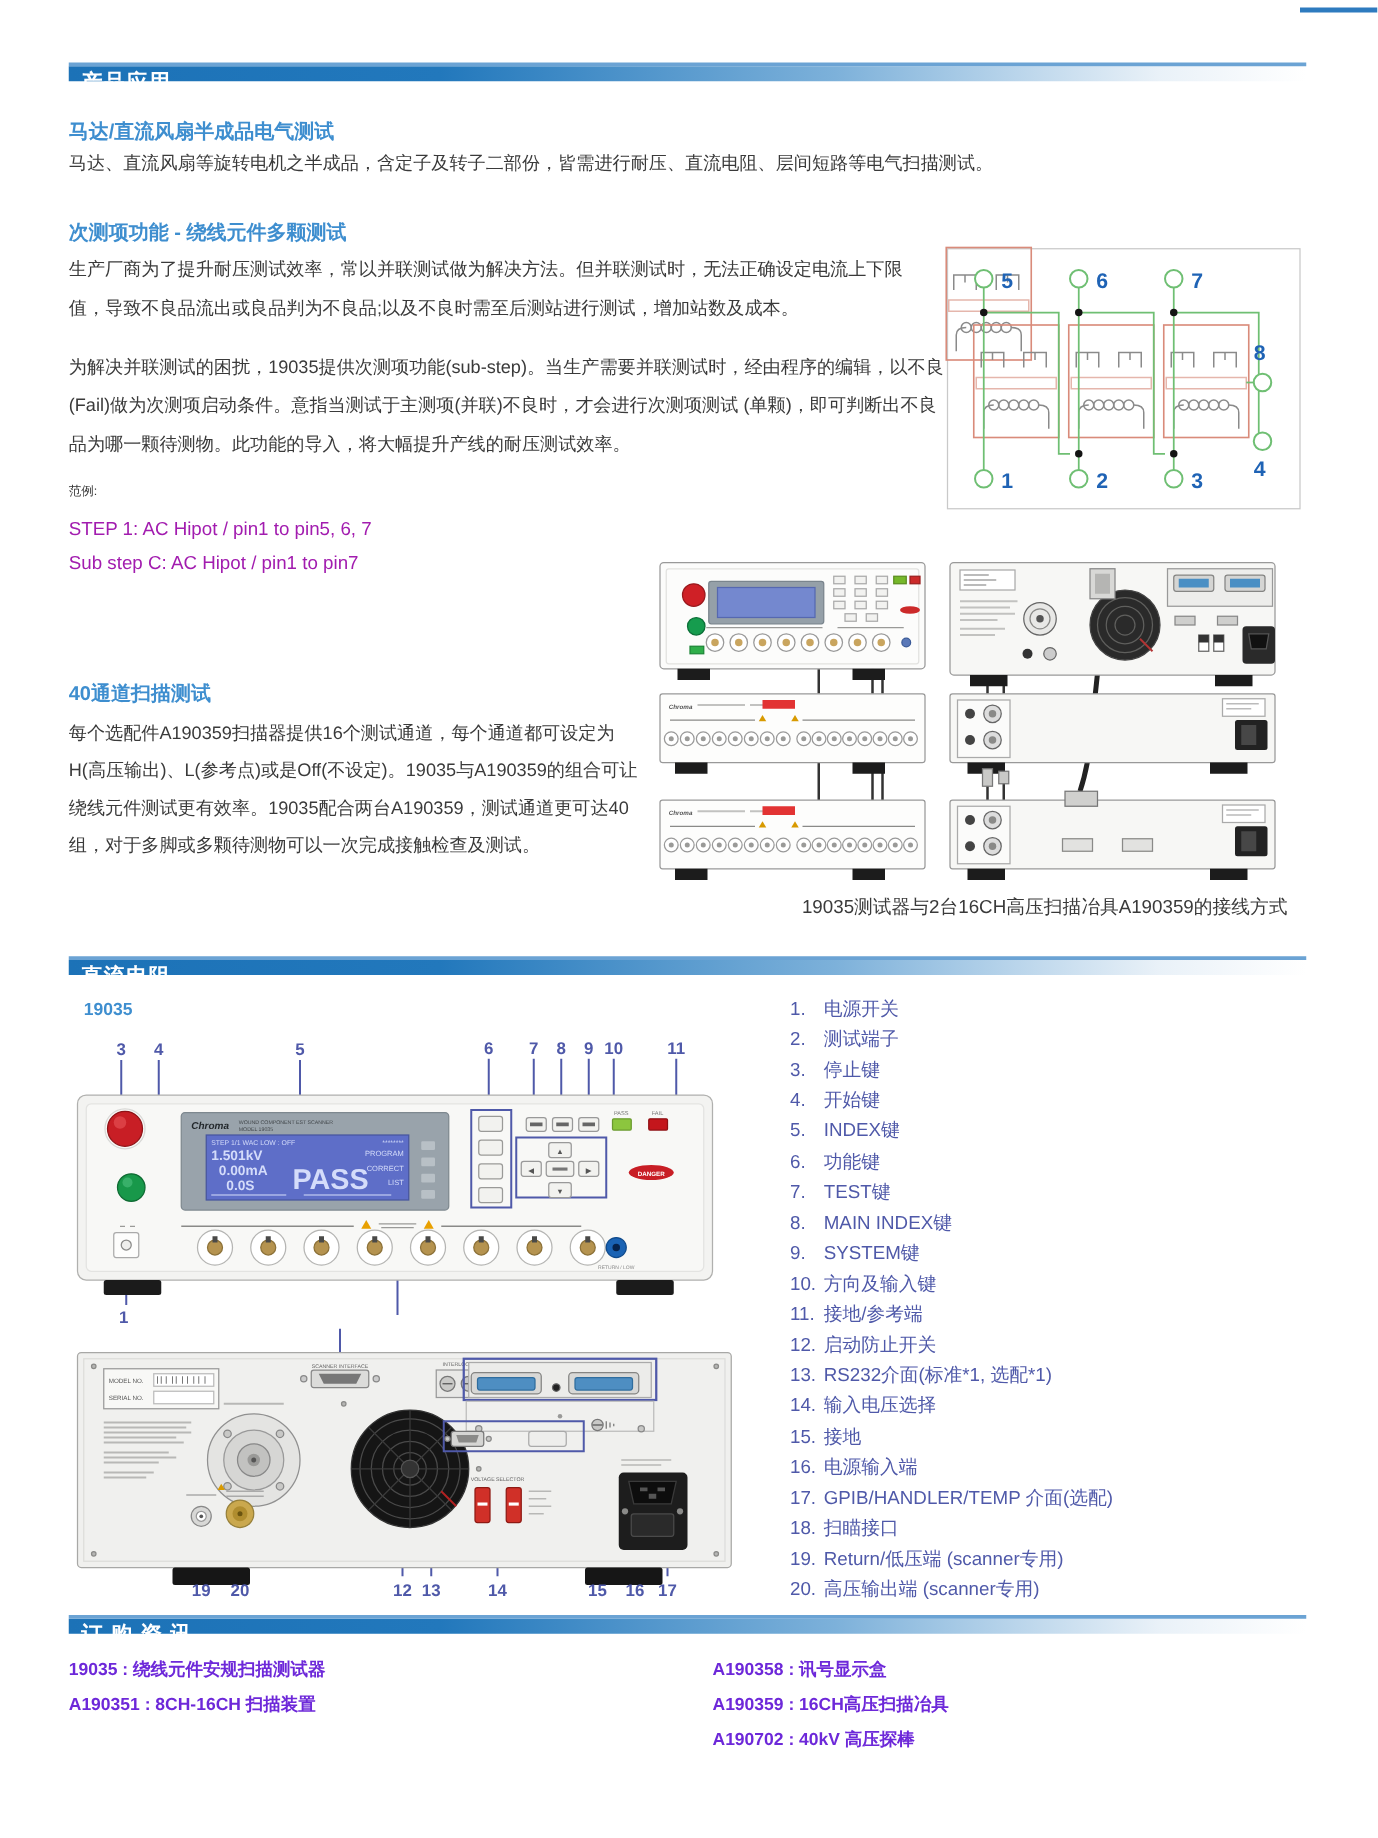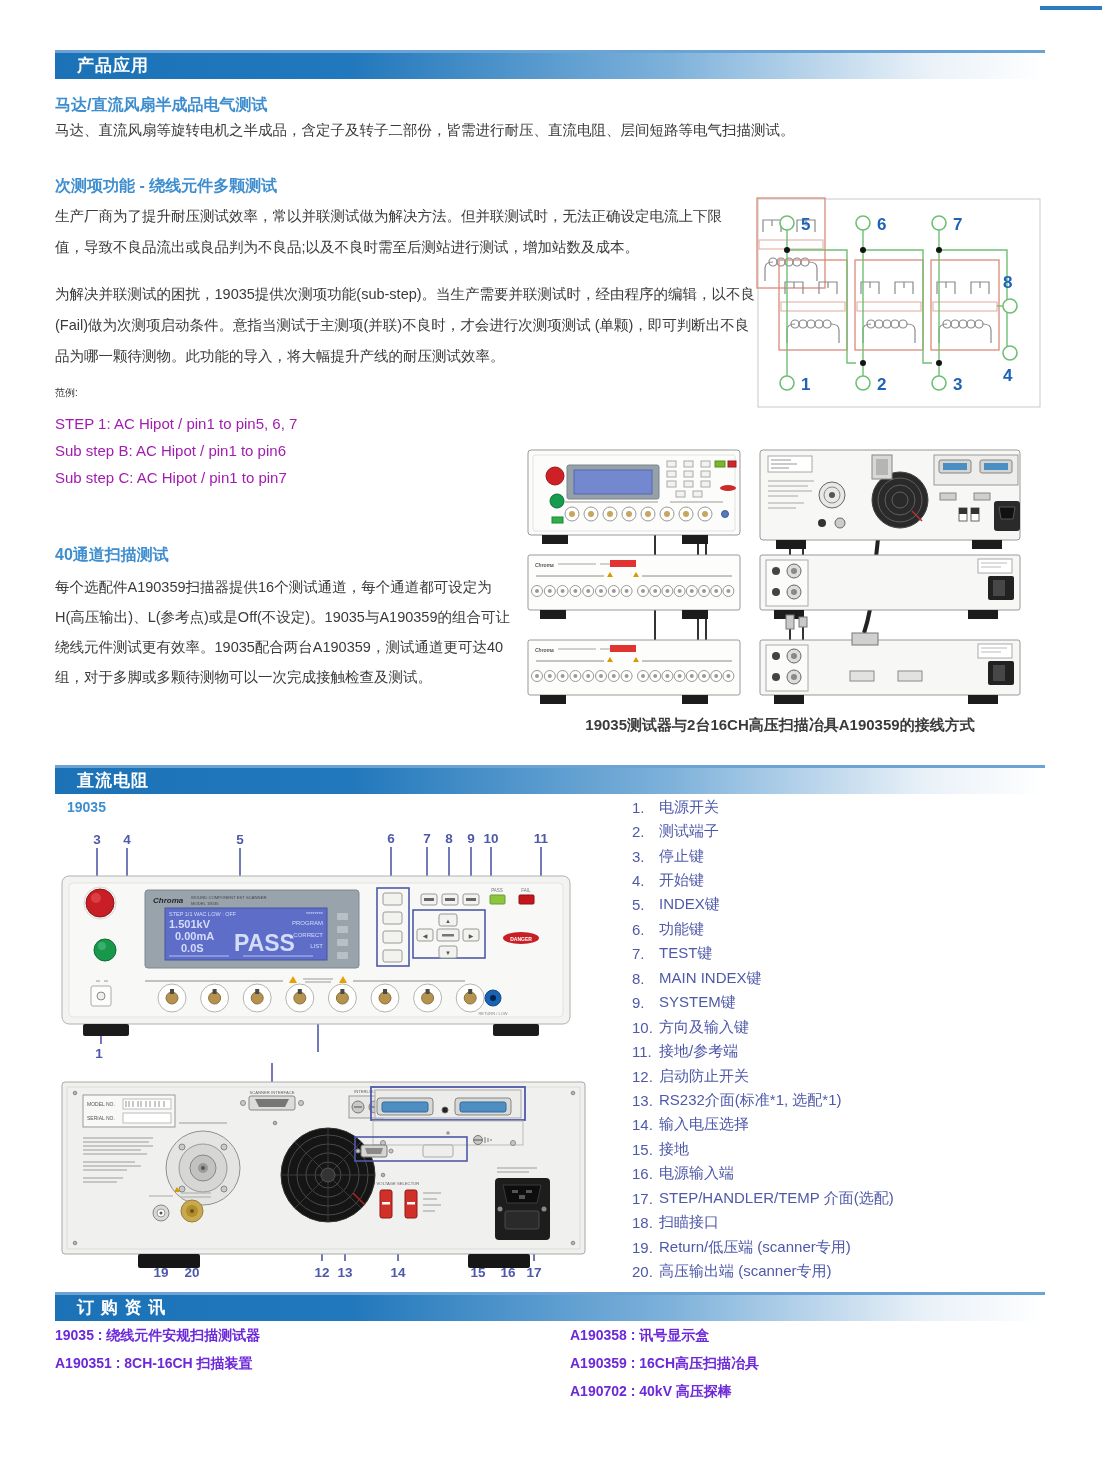--- a/index.html
+++ b/index.html
@@ -1,28 +1,28 @@
 <!DOCTYPE html>
 <html><head>
 <meta charset="utf-8">
 <style>
   *{margin:0;padding:0;box-sizing:border-box}
   html,body{background:#fff}
   body{width:1102px;height:1470px;position:relative;font-family:"Liberation Sans",sans-serif;color:#3a3a3a;overflow:hidden}
   .topline{position:absolute;top:6px;right:0;width:62px;height:4px;background:#2e7bbf}
-  .sec-header{position:absolute;left:55px;width:990px;height:29px;color:#fff;font-size:17px;font-weight:bold;letter-spacing:1px;line-height:25px;padding-left:22px;
+  .sec-header{position:absolute;left:55px;width:990px;height:15px;color:#fff;font-size:17px;font-weight:bold;letter-spacing:1px;line-height:25px;padding-left:10px;
     background:linear-gradient(90deg,#1c72b7 0%,#2278bc 30%,#7db1da 62%,#e9f1f8 88%,#ffffff 100%);
     border-top:3px solid #6ba3d4}
   .h-blue{position:absolute;color:#3e8ecf;font-size:16px;font-weight:bold}
   .body-text{position:absolute;font-size:14.5px;color:#3a3a3a}
   .para{line-height:31px}
   .steps-label{position:absolute;font-size:10px;color:#333}
   .steps{position:absolute;font-size:15px;color:#a21caf;line-height:27px}
   .scan-body{line-height:30px;width:458px}
-  .caption{position:absolute;left:530px;top:716px;width:500px;text-align:center;font-weight:bold;font-size:15px;color:#3a3a3a}
+  .caption{position:absolute;left:530px;top:716px;width:500px;text-align:right;font-weight:normal;font-size:15px;color:#3a3a3a}
   .model-label{position:absolute;left:67px;top:799px;color:#3e8ecf;font-weight:bold;font-size:14px}
   .plist{position:absolute;left:632px;top:795px;font-size:15px;color:#4f59a9}
   .plist .row{display:flex;height:24.45px;align-items:center}
   .plist .num{width:27px;flex:none}
   .order-col{position:absolute;top:1322px;font-size:14px;font-weight:bold;color:#6d28d9}
   .order-col .orow{height:28px;display:flex;align-items:center}
   .oc-left{left:55px}
   .oc-right{left:570px}
   svg{position:absolute;overflow:visible}
   svg text{font-family:"Liberation Sans",sans-serif}
@@ -93,21 +93,20 @@
     <text x="120" y="192">2</text>
     <text x="196" y="192">3</text>
     <text x="246" y="90">8</text>
     <text x="246" y="183">4</text>
   </g>
 </svg>
 
 <div class="steps-label" style="left:55px;top:386px">范例:</div>
 <div class="steps" style="left:55px;top:410px">
   <div>STEP 1: AC Hipot / pin1 to pin5, 6, 7</div>
-  <div>Sub step B: AC Hipot / pin1 to pin6</div>
   <div>Sub step C: AC Hipot / pin1 to pin7</div>
 </div>
 
 <div class="h-blue" style="left:55px;top:545px">40通道扫描测试</div>
 <div class="body-text scan-body" style="left:55px;top:572px">每个选配件A190359扫描器提供16个测试通道，每个通道都可设定为H(高压输出)、L(参考点)或是Off(不设定)。19035与A190359的组合可让绕线元件测试更有效率。19035配合两台A190359，测试通道更可达40组，对于多脚或多颗待测物可以一次完成接触检查及测试。</div>
 
 <svg style="left:510px;top:443px" width="540" height="270" viewBox="0 0 540 270">
 
   <g stroke="#333333" stroke-width="2">
     <path d="M145,92 V112 M145,167 V197 M188,92 V112 M196,92 V112 M188,167 V197 M196,167 V197"></path>
@@ -492,21 +491,21 @@
   <div class="row">
       <span class="num">15.</span>
       <span>接地</span>
     </div>
   <div class="row">
       <span class="num">16.</span>
       <span>电源输入端</span>
     </div>
   <div class="row">
       <span class="num">17.</span>
-      <span>STEP/HANDLER/TEMP 介面(选配)</span>
+      <span>GPIB/HANDLER/TEMP 介面(选配)</span>
     </div>
   <div class="row">
       <span class="num">18.</span>
       <span>扫瞄接口</span>
     </div>
   <div class="row">
       <span class="num">19.</span>
       <span>Return/低压端 (scanner专用)</span>
     </div>
   <div class="row">

